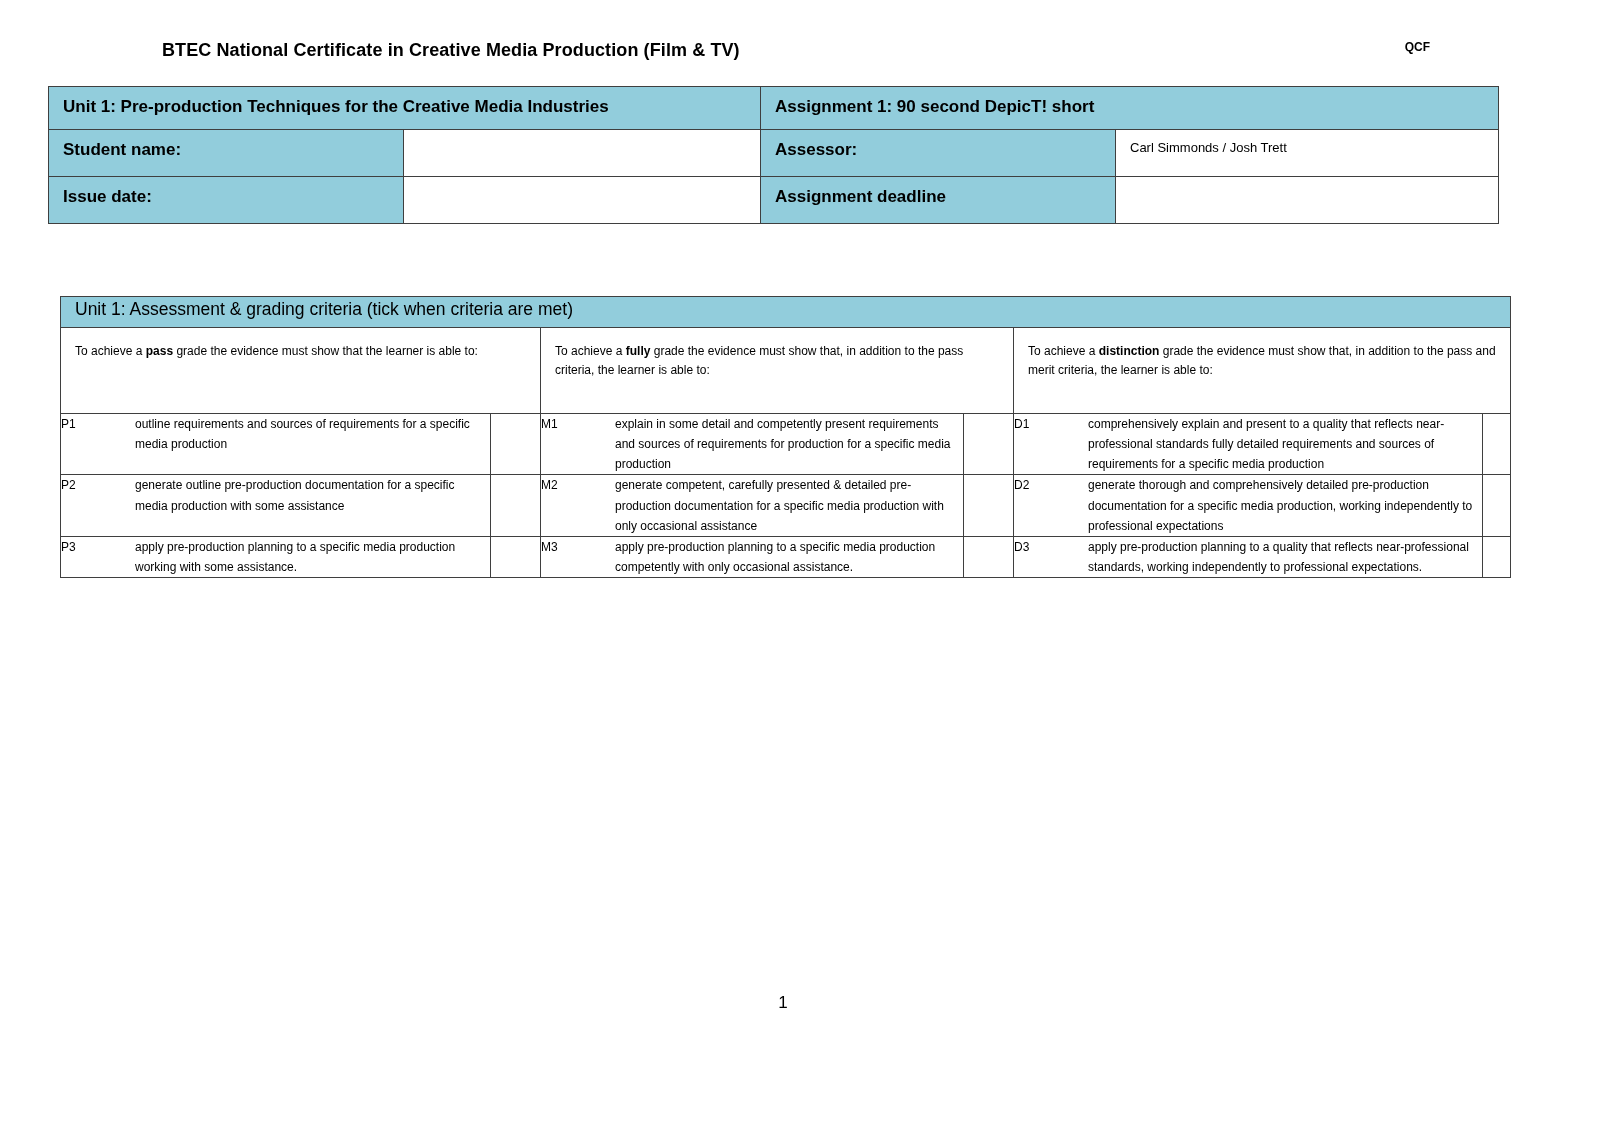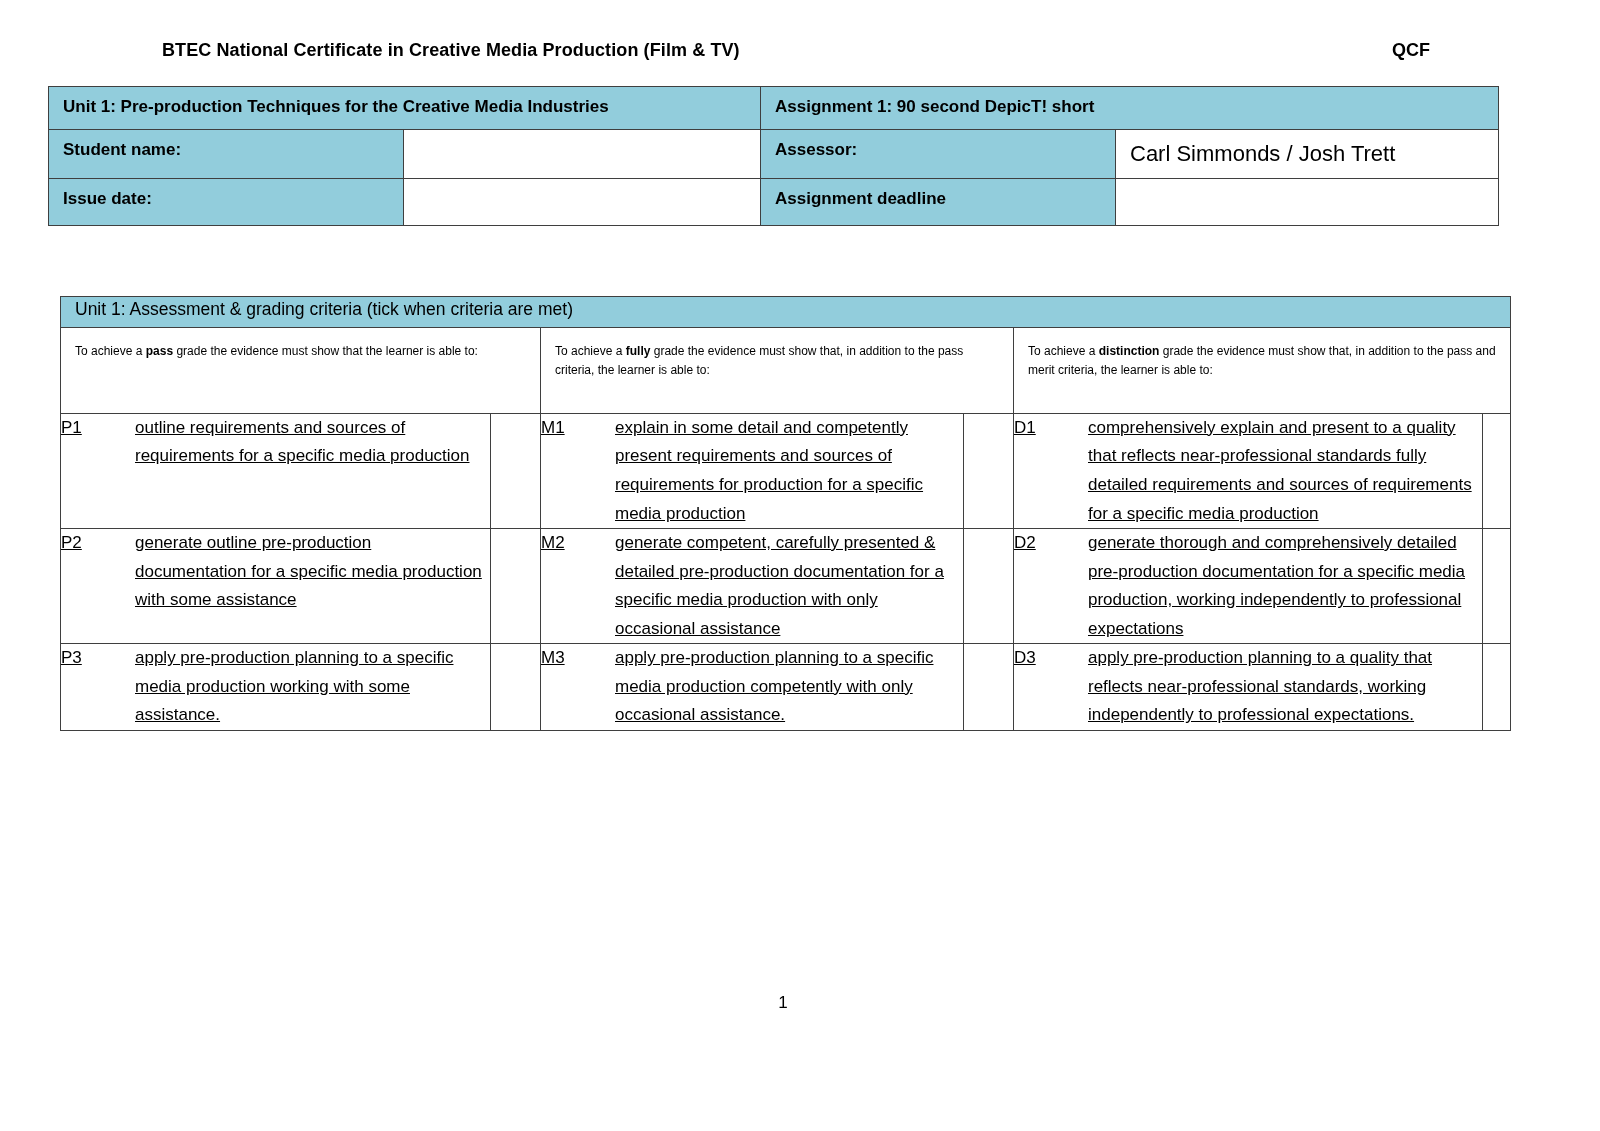--- a/index.html
+++ b/index.html
@@ -38,21 +38,21 @@
   }
   .doc-header .title {
     margin-left: 100px;
     letter-spacing: 0.1px;
   }
   .doc-header .qcf {
     position: absolute;
     right: 80px;
     top: 0;
     font-weight: bold;
-    font-size: 18px;
+    font-size: 12px;
   }
 
   
   .tbl {
     position: absolute;
     border-collapse: collapse;
     table-layout: fixed;
     background: #ffffff;
   }
   .tbl td {
@@ -71,21 +71,21 @@
   
   #info-table {
     left: 48px;
     top: 86px;
     width: 1450px;
   }
   #info-table td { height: 46px; }
   #info-table .r1 td { height: 42px; }
   #info-table .val {
     font-weight: normal;
-    font-size: 22px;
+    font-size: 13px;
   }
 
   
   #criteria-table {
     left: 60px;
     top: 296px;
     width: 1450px;
   }
   #criteria-table td.bandhead {
     padding: 14px 14px 32px 14px;
@@ -97,23 +97,22 @@
     padding: 2px 12px 7px 14px;
     font-size: 17.5px;
   }
   .crit-cell {
     padding: 14px 8px 14px 14px;
     vertical-align: middle;
   }
   .crit-inner {
     display: flex;
     align-items: flex-start;
-    font-size: 17px;
+    font-size: 12px;
     line-height: 1.68;
-    text-decoration: underline;
   }
   .crit-code {
     width: 74px;
     flex: 0 0 74px;
   }
   .crit-text {
     flex: 1 1 auto;
     padding-right: 6px;
   }
   .tickcell { background: #ffffff; }

